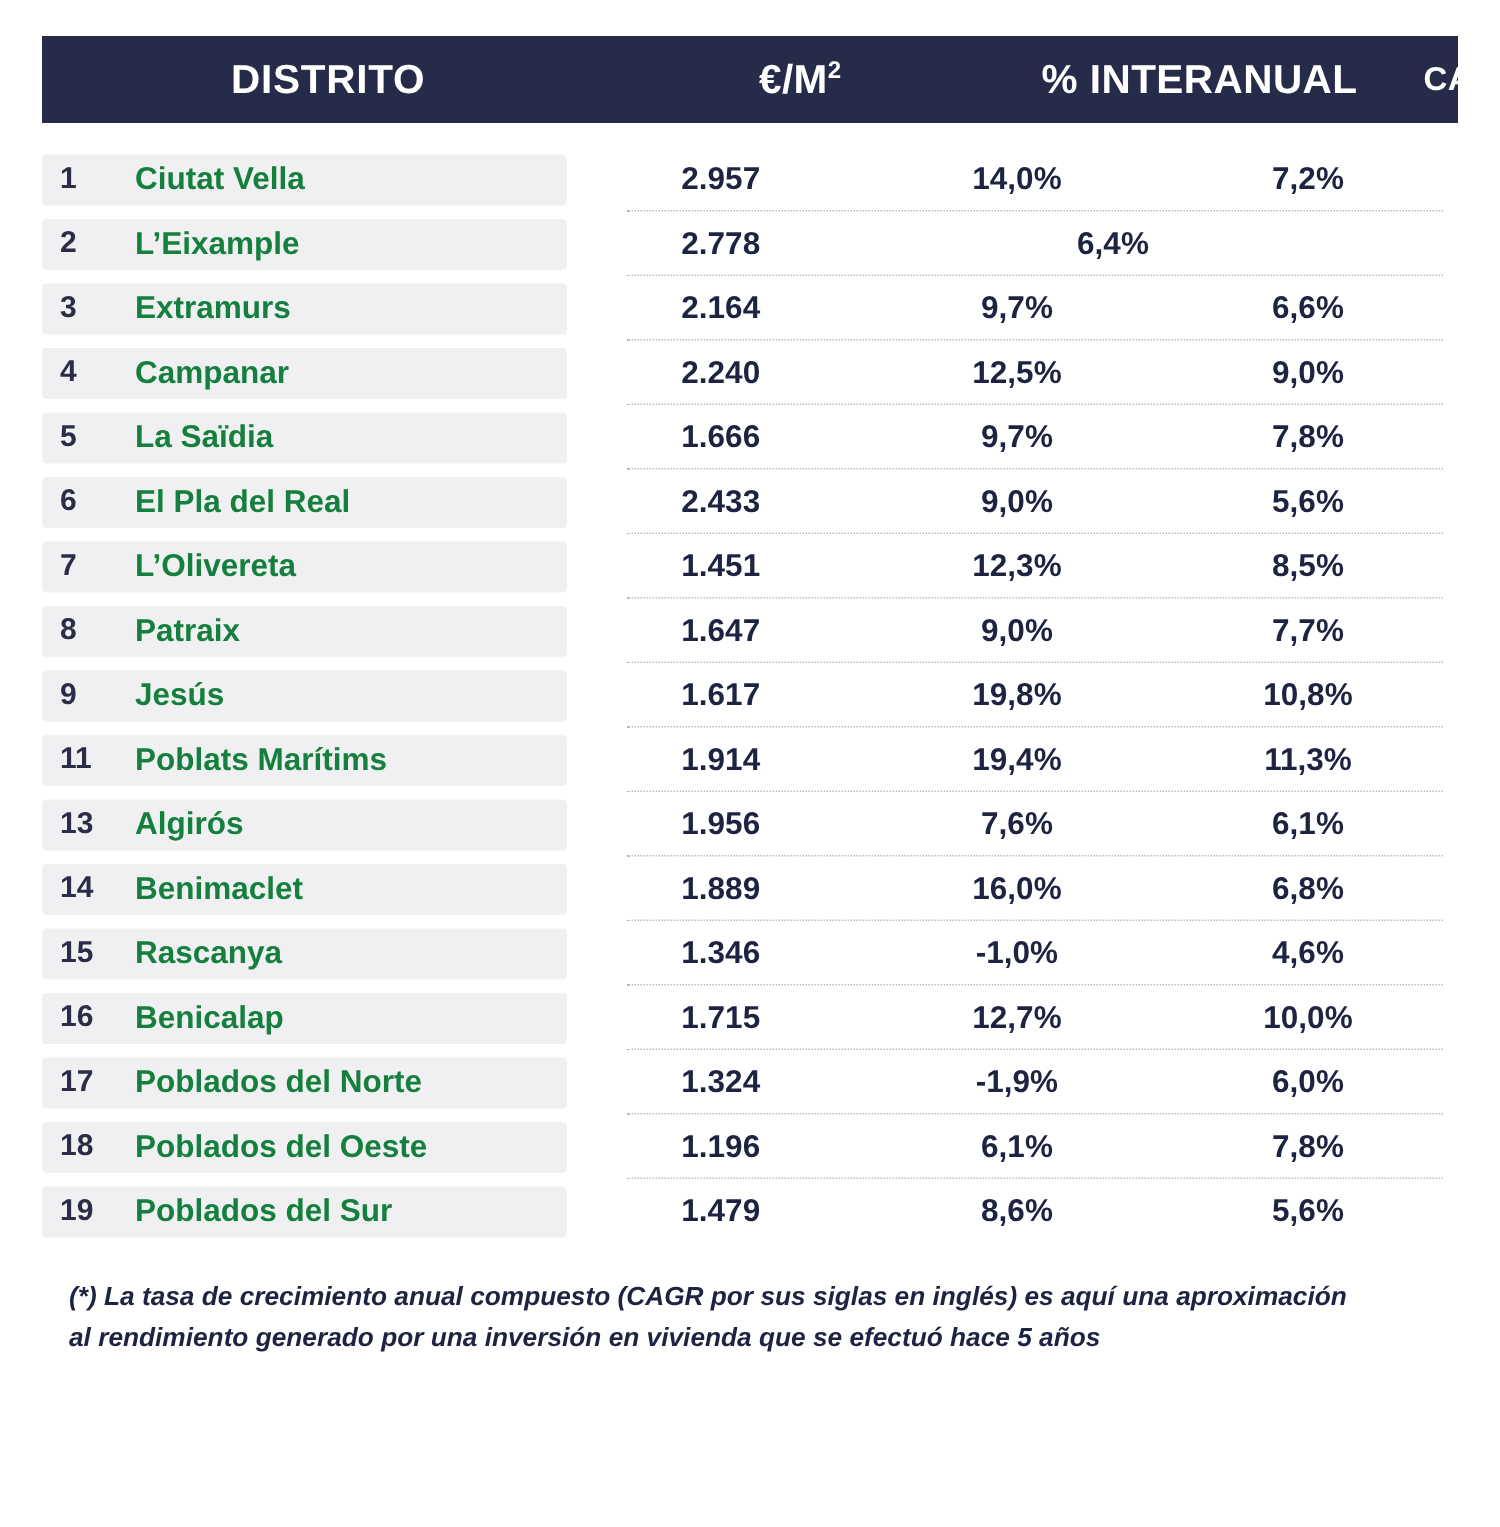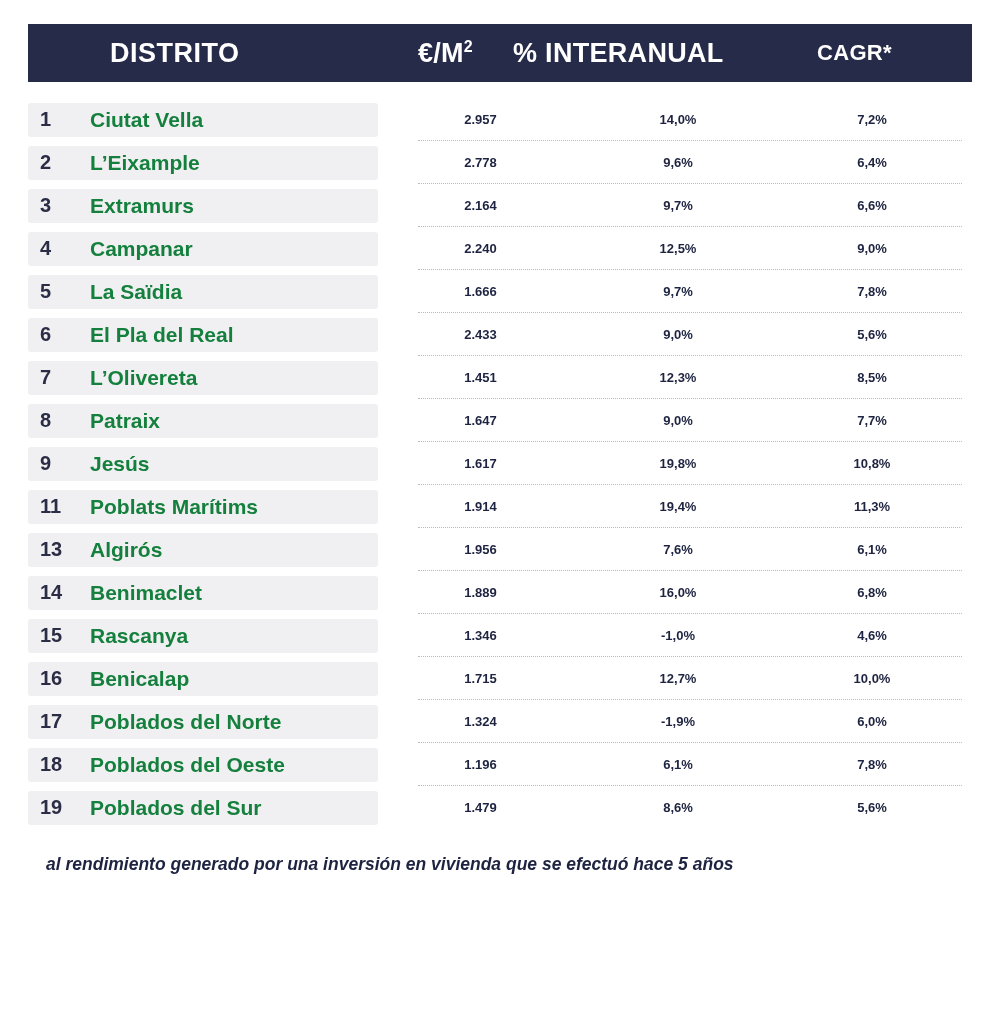--- a/index.html
+++ b/index.html
@@ -23,20 +23,21 @@
   }
 
   
   .header-bar {
     margin-top: 24px;
     height: 58px;
     background: #262b4a;
     display: flex;
     align-items: center;
     color: #ffffff;
+    gap: 44px;
   }
   .h-rank {
     width: 82px;
     flex: 0 0 82px;
   }
   .h-district {
     flex: 0 0 268px;
     font-size: 27px;
     font-weight: bold;
     letter-spacing: 0.5px;
@@ -50,21 +51,21 @@
     letter-spacing: 0.3px;
   }
   .h-price sup {
     font-size: 16px;
     vertical-align: super;
   }
   .h-yoy {
     flex: 0 0 260px;
     font-size: 27px;
     font-weight: bold;
-    text-align: left;
+    text-align: right;
     letter-spacing: 0.3px;
   }
   .h-cagr {
     flex: 1 1 auto;
     font-size: 22px;
     font-weight: bold;
     text-align: center;
     letter-spacing: 0.3px;
     padding-right: 36px;
   }
@@ -95,21 +96,21 @@
     font-weight: bold;
     color: #2a2d45;
   }
   .district {
     font-size: 21px;
     font-weight: bold;
     color: #15803d;
     white-space: nowrap;
   }
   .val {
-    font-size: 13px;
+    font-size: 21px;
     font-weight: bold;
     color: #1d2340;
     text-align: center;
   }
   .c-price {
     flex: 0 0 135px;
     margin-left: 35px;
   }
   .c-yoy {
     flex: 0 0 260px;
@@ -166,21 +167,20 @@
       <div class="val c-yoy">14,0%</div>
       <div class="val c-cagr">7,2%</div>
     </div>
 
     <div class="row">
       <div class="cell-label">
         <span class="rank">2</span>
         <span class="district">L’Eixample</span>
       </div>
       <div class="val c-price">2.778</div>
-      <div class="val c-yoy">9,6%</div>
       <div class="val c-cagr">6,4%</div>
     </div>
 
     <div class="row">
       <div class="cell-label">
         <span class="rank">3</span>
         <span class="district">Extramurs</span>
       </div>
       <div class="val c-price">2.164</div>
       <div class="val c-yoy">9,7%</div>
@@ -325,16 +325,17 @@
         <span class="district">Poblados del Sur</span>
       </div>
       <div class="val c-price">1.479</div>
       <div class="val c-yoy">8,6%</div>
       <div class="val c-cagr">5,6%</div>
     </div>
 
   </div>
 
   <div class="footnote">
+    <div>(*) La tasa de crecimiento anual compuesto (CAGR por sus siglas en inglés) es aquí una aproximación</div>
     <div>al rendimiento generado por una inversión en vivienda que se efectuó hace 5 años</div>
   </div>
 
 </div>
 
 </body></html>

